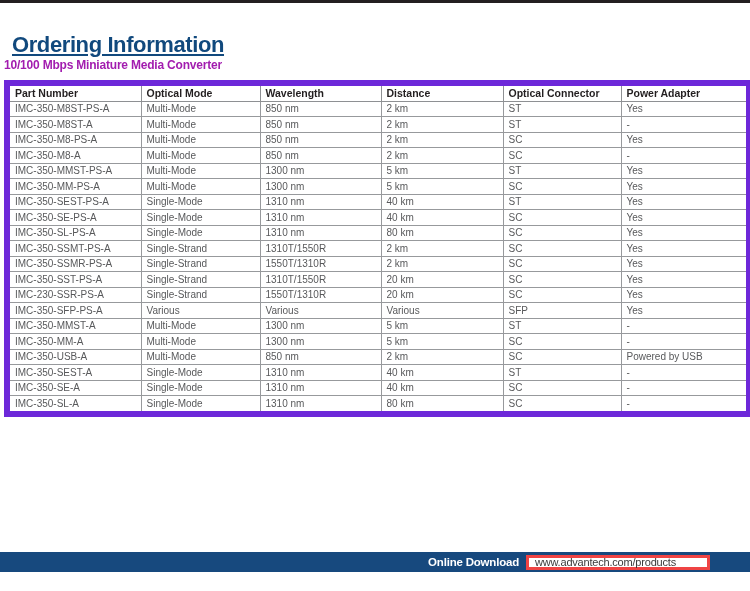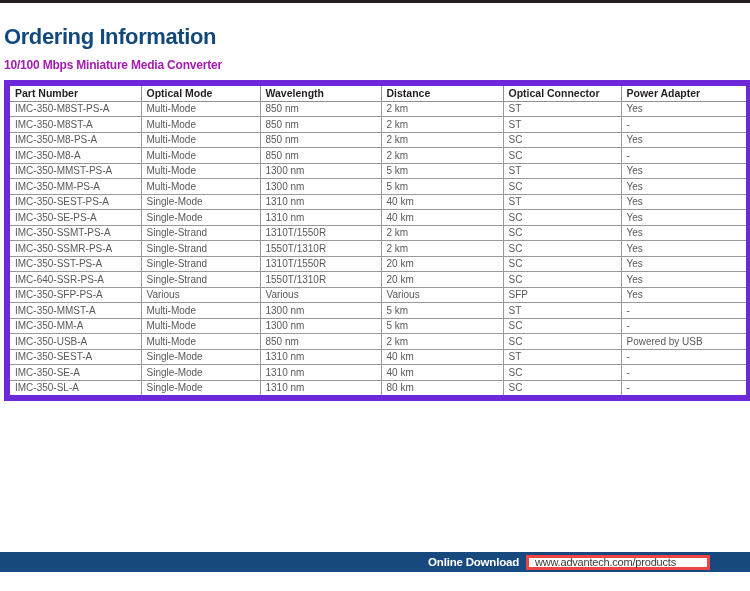--- a/index.html
+++ b/index.html
@@ -20,26 +20,27 @@
     top: 0;
     left: 0;
     width: 750px;
     height: 3px;
     background: #231f20;
   }
   .title {
     position: absolute;
     top: 25px;
     left: 4px;
-    margin: 0;
+    margin: 8px;
     font-size: 22px;
     line-height: 1.1;
     font-weight: bold;
     letter-spacing: -0.4px;
     color: #11497d;
+    text-decoration: underline;
   }
   .subtitle {
     position: absolute;
     top: 58px;
     left: 4px;
     margin: 0;
     font-size: 12px;
     line-height: 1.2;
     font-weight: bold;
     letter-spacing: -0.2px;
@@ -209,20 +210,28 @@
         </tr>
         <tr>
           <td>IMC-350-SE-PS-A</td>
           <td>Single-Mode</td>
           <td>1310 nm</td>
           <td>40 km</td>
           <td>SC</td>
           <td>Yes</td>
         </tr>
         <tr>
+          <td>IMC-350-SL-PS-A</td>
+          <td>Single-Mode</td>
+          <td>1310 nm</td>
+          <td>80 km</td>
+          <td>SC</td>
+          <td>Yes</td>
+        </tr>
+        <tr>
           <td>IMC-350-SSMT-PS-A</td>
           <td>Single-Strand</td>
           <td>1310T/1550R</td>
           <td>2 km</td>
           <td>SC</td>
           <td>Yes</td>
         </tr>
         <tr>
           <td>IMC-350-SSMR-PS-A</td>
           <td>Single-Strand</td>
@@ -233,21 +242,21 @@
         </tr>
         <tr>
           <td>IMC-350-SST-PS-A</td>
           <td>Single-Strand</td>
           <td>1310T/1550R</td>
           <td>20 km</td>
           <td>SC</td>
           <td>Yes</td>
         </tr>
         <tr>
-          <td>IMC-640-SSR-PS-A</td>
+          <td>IMC-230-SSR-PS-A</td>
           <td>Single-Strand</td>
           <td>1550T/1310R</td>
           <td>20 km</td>
           <td>SC</td>
           <td>Yes</td>
         </tr>
         <tr>
           <td>IMC-350-SFP-PS-A</td>
           <td>Various</td>
           <td>Various</td>

